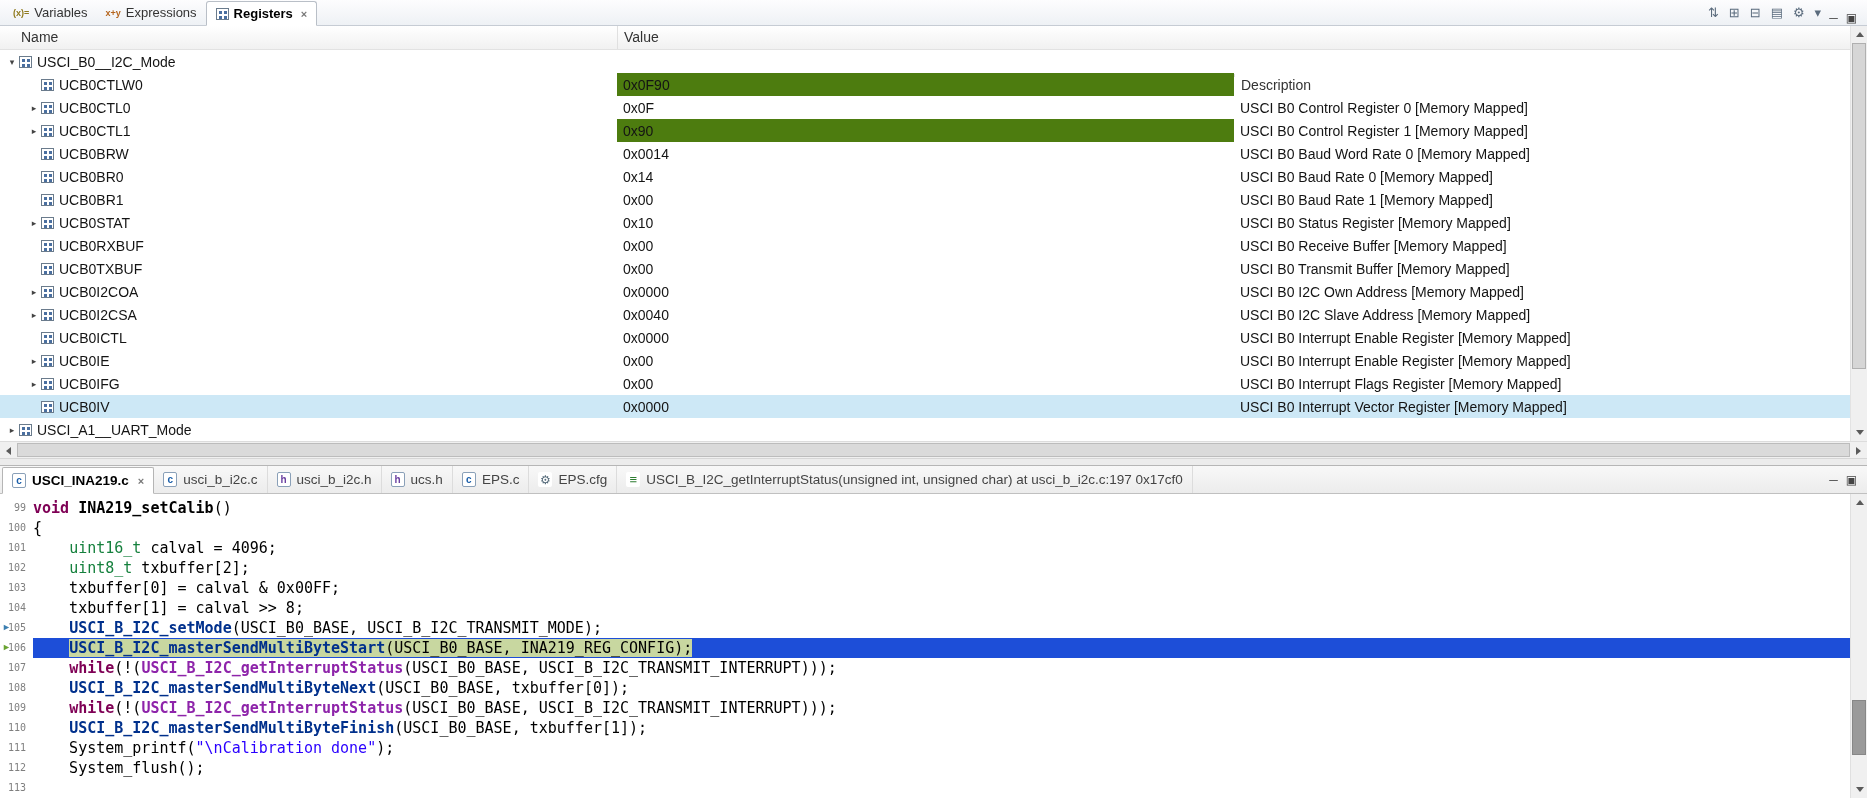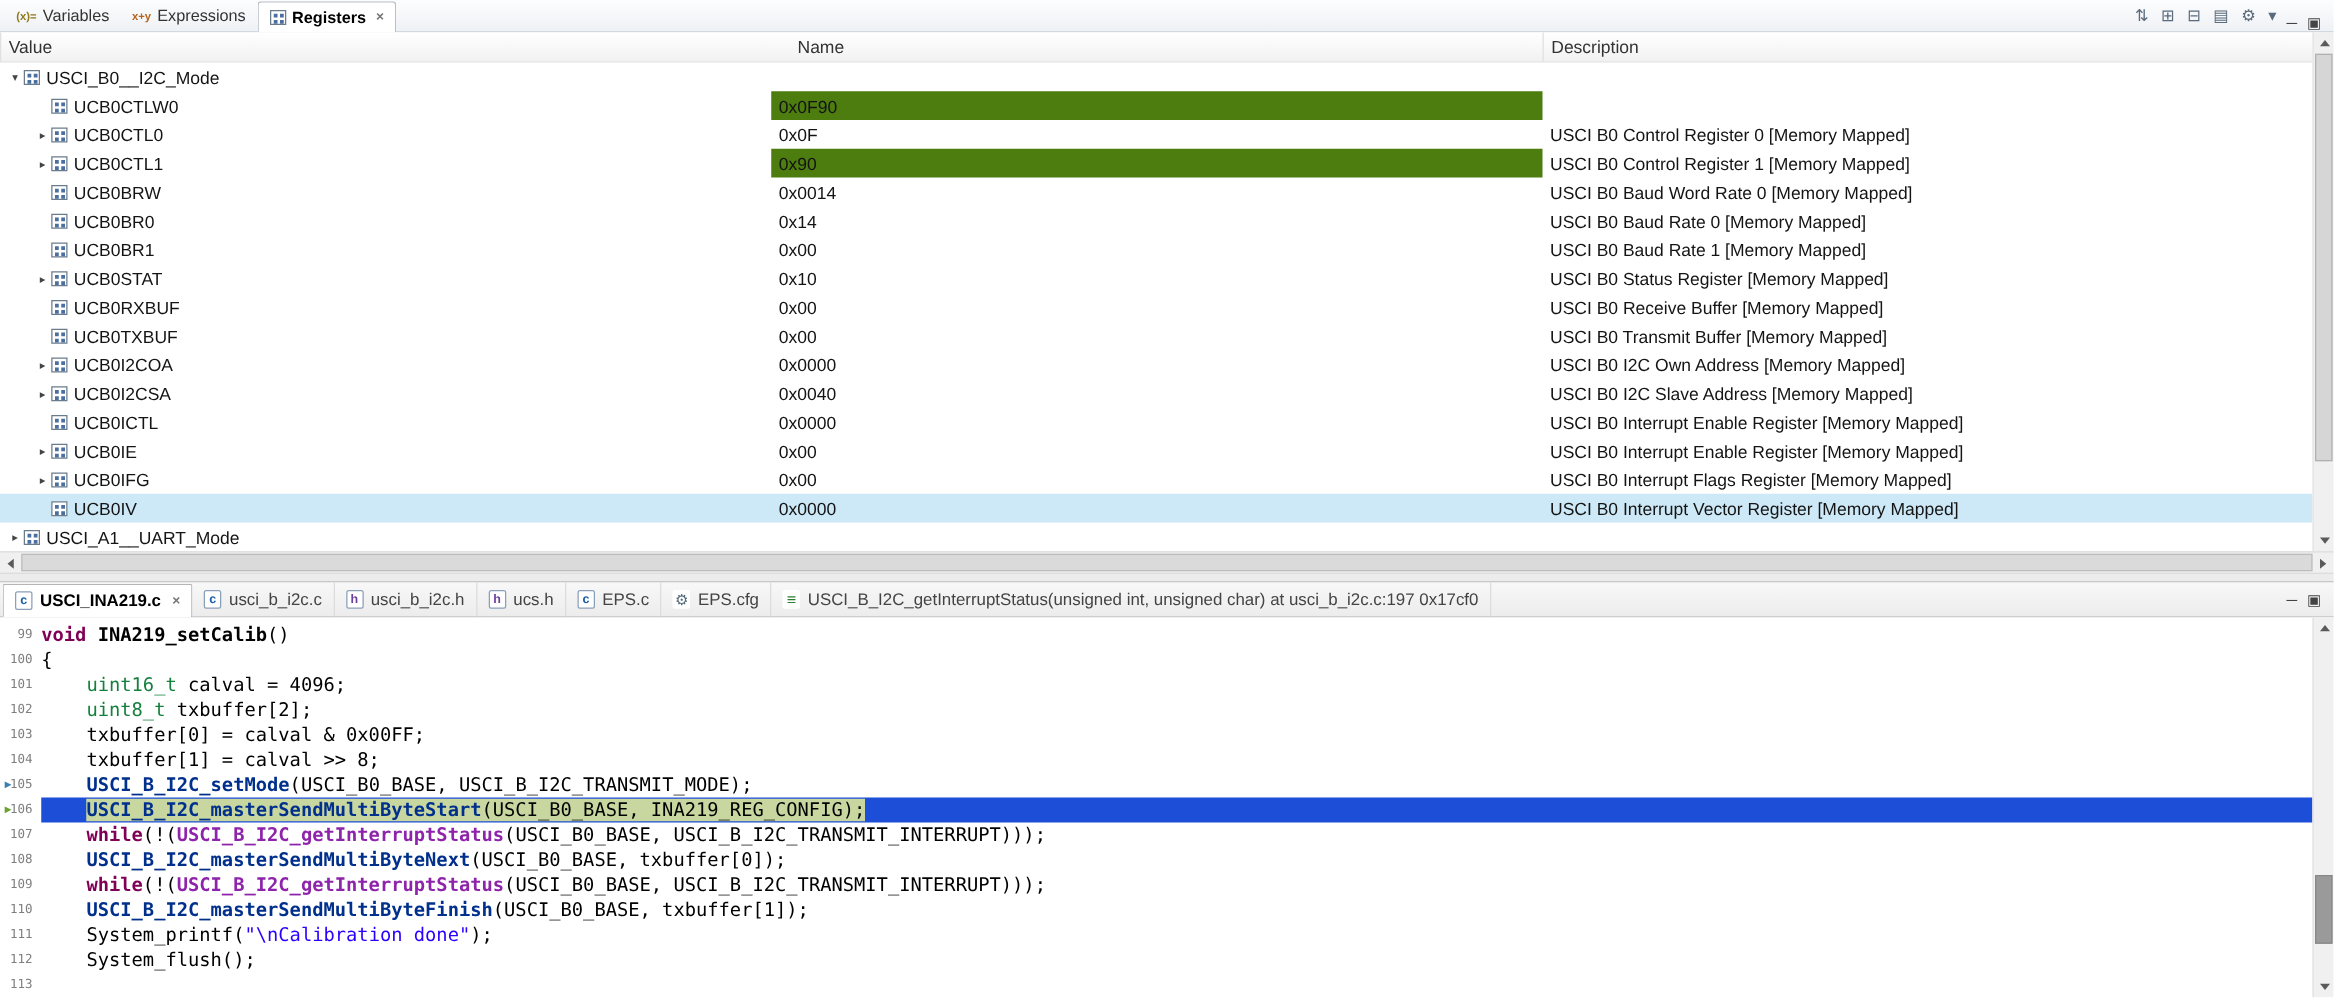--- a/index.html
+++ b/index.html
@@ -28,21 +28,21 @@
   .tool{font-size:13px;color:#5a6b7d;}
   .winbtn{font-size:12px;color:#444;}
   .registers-winbtns{display:flex;gap:8px;align-items:center;padding-right:10px;}
 
   .table-wrap{flex:1;position:relative;background:#fff;}
   .tbl-header{height:24px;display:flex;background:linear-gradient(#ffffff,#f1f1f1);
     border-bottom:1px solid #e2e2e2;font-size:14px;color:#333;margin-right:17px;}
   .th{padding-top:3px;}
   .th-name{width:617px;padding-left:21px;}
   .th-value{width:617px;padding-left:6px;border-left:1px solid #e0e0e0;}
-  .th-desc{flex:1;padding-left:6px;border-left:1px solid #e0e0e0;}
+  .th-desc{flex:1;padding-left:6px;border-left:1px solid #e0e0e0;margin-top:48px;}
 
   .rows{margin-right:17px;}
   .row{height:23px;display:flex;align-items:center;font-size:14px;color:#141414;}
   .row.selected{background:#cde8f6;}
   .cell{height:100%;display:flex;align-items:center;}
   .cell-name{width:617px;padding-left:27px;}
   .row.group .cell-name{padding-left:5px;}
   .chev{width:14px;text-align:center;font-size:9px;color:#444;flex:none;}
   .rname{margin-left:5px;white-space:nowrap;}
   .cell-value{width:617px;padding-left:6px;}
@@ -139,22 +139,22 @@
           <span class="tool" data-name="view-menu-icon">▾</span>
         </div>
       <div class="registers-winbtns" data-name="registers-window-buttons">
           <span class="winbtn" data-name="minimize-icon">─</span>
           <span class="winbtn" data-name="maximize-icon">▣</span>
         </div>
     </div>
 
     <div class="table-wrap" data-name="registers-table">
       <div class="tbl-header" data-name="table-header">
+        <div class="th th-name" data-name="column-header-name">Name</div>
         <div class="th th-value" data-name="column-header-value">Value</div>
-        <div class="th th-name" data-name="column-header-name">Name</div>
         <div class="th th-desc" data-name="column-header-description">Description</div>
       </div>
       <div class="rows" data-name="register-rows">
           <div class="row group" data-name="register-row-USCI_B0__I2C_Mode">
             <div class="cell cell-name" data-name="register-name-cell">
               <span class="chev" data-name="chevron-expanded-icon">▾</span>
               <span class="reg-icon" data-name="register-icon"></span>
               <span class="rname" data-name="register-name">USCI_B0__I2C_Mode</span>
             </div>
             <div class="cell cell-value" data-name="register-value"></div>

